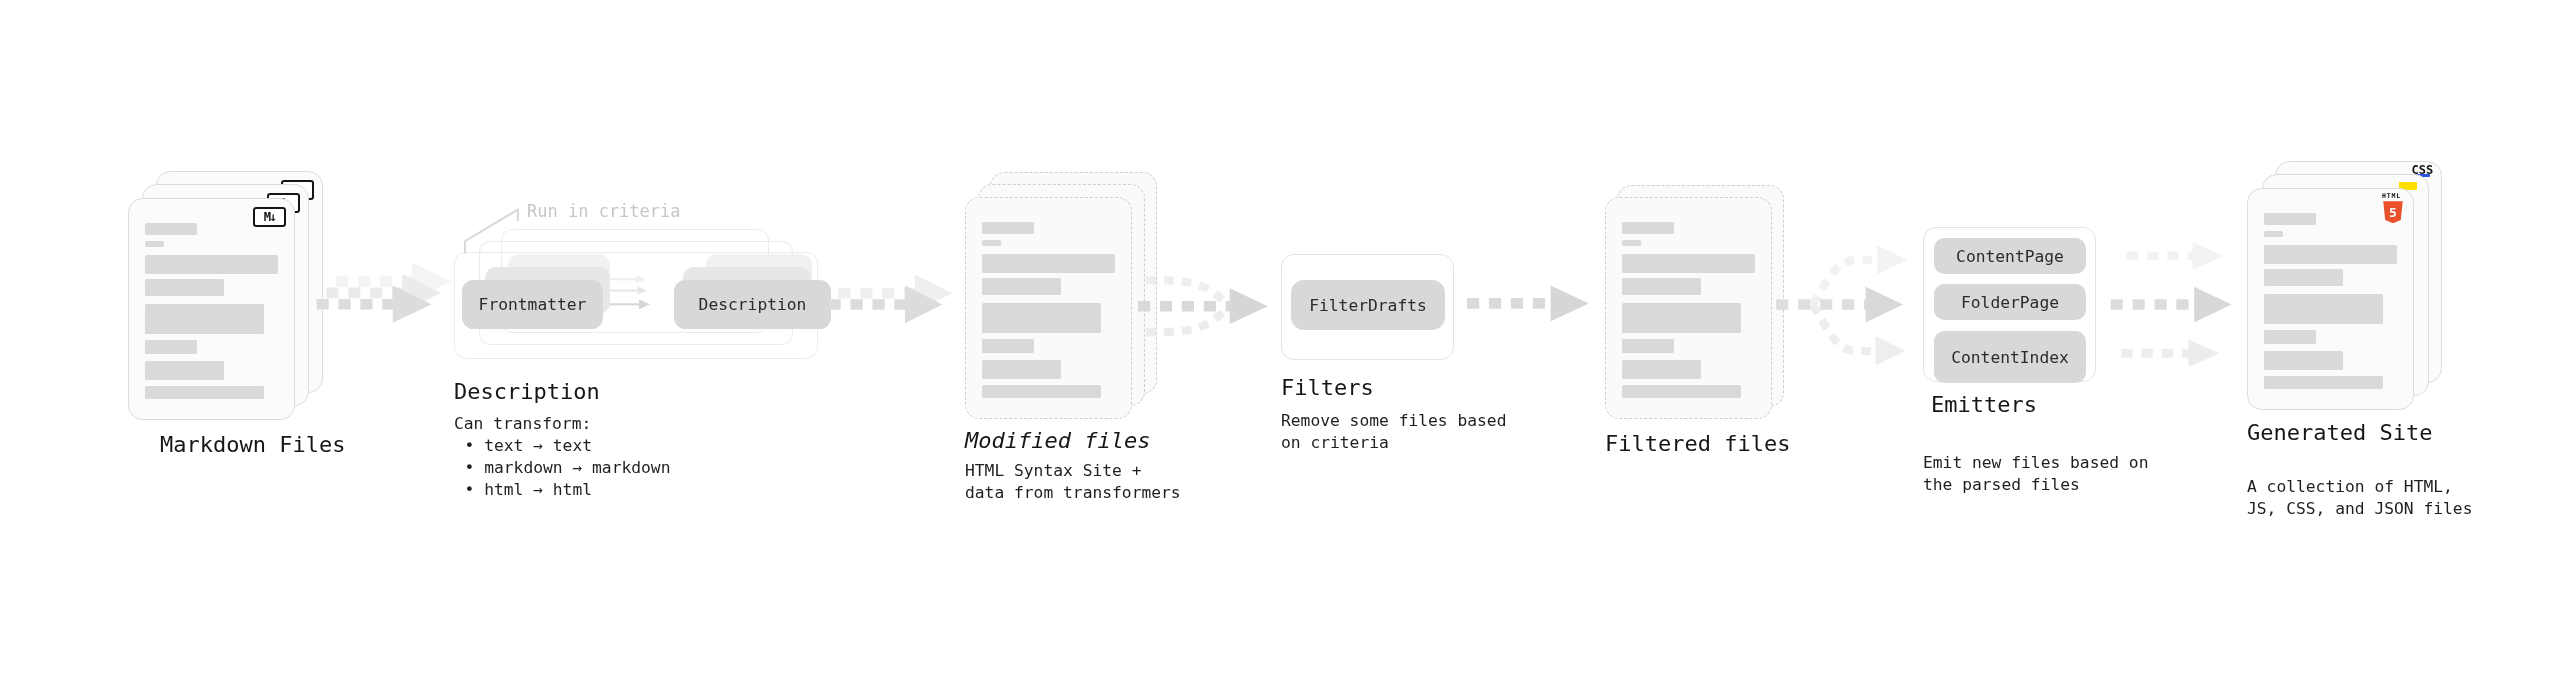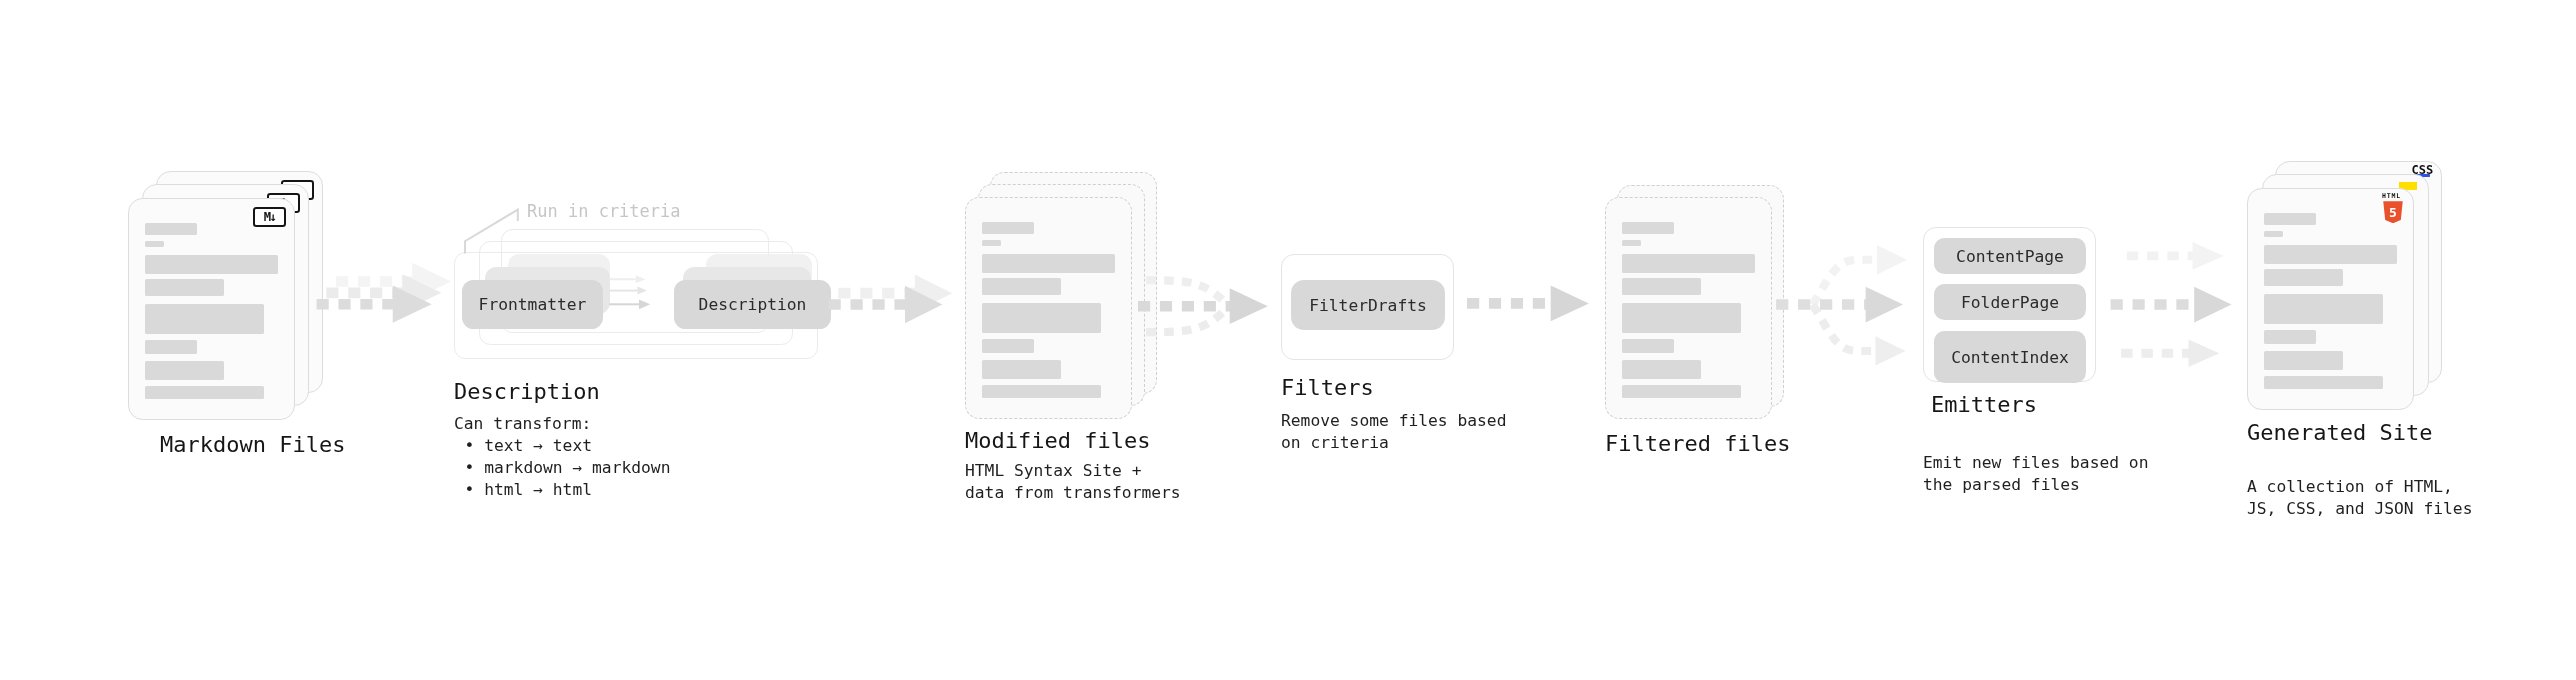--- a/index.html
+++ b/index.html
@@ -153,21 +153,21 @@
         <div class="bar b1"></div>
         <div class="bar b2"></div>
         <div class="bar b3"></div>
         <div class="bar b4"></div>
         <div class="bar b5"></div>
         <div class="bar b6"></div>
         <div class="bar b7"></div>
         <div class="bar b8"></div>
       </div>
     </div>
-    <div class="stage-title" style="left:965px;top:428px;">Modified files</div>
+    <div class="stage-title" style="left:965px;top:428px;font-style:italic;">Modified files</div>
     <div class="stage-desc" style="left:965px;top:460px;">
       <div>HTML Syntax Site +</div>
       <div>data from transformers</div>
     </div>
   </div>
 
   <svg class="abs" style="left:1138px;top:268px;" width="142" height="78" viewBox="0 0 175 96">
     <path d="M 10,15 C 60,15 80,16 105,40" fill="none" stroke="#eeeeee" stroke-width="10" stroke-dasharray="12 10"></path>
     <path d="M 10,79 C 60,79 80,78 105,54" fill="none" stroke="#ececec" stroke-width="10" stroke-dasharray="12 10"></path>
     <line x1="0" y1="47" x2="115" y2="47" stroke="#d9d9d9" stroke-width="13" stroke-dasharray="15 12"></line>

